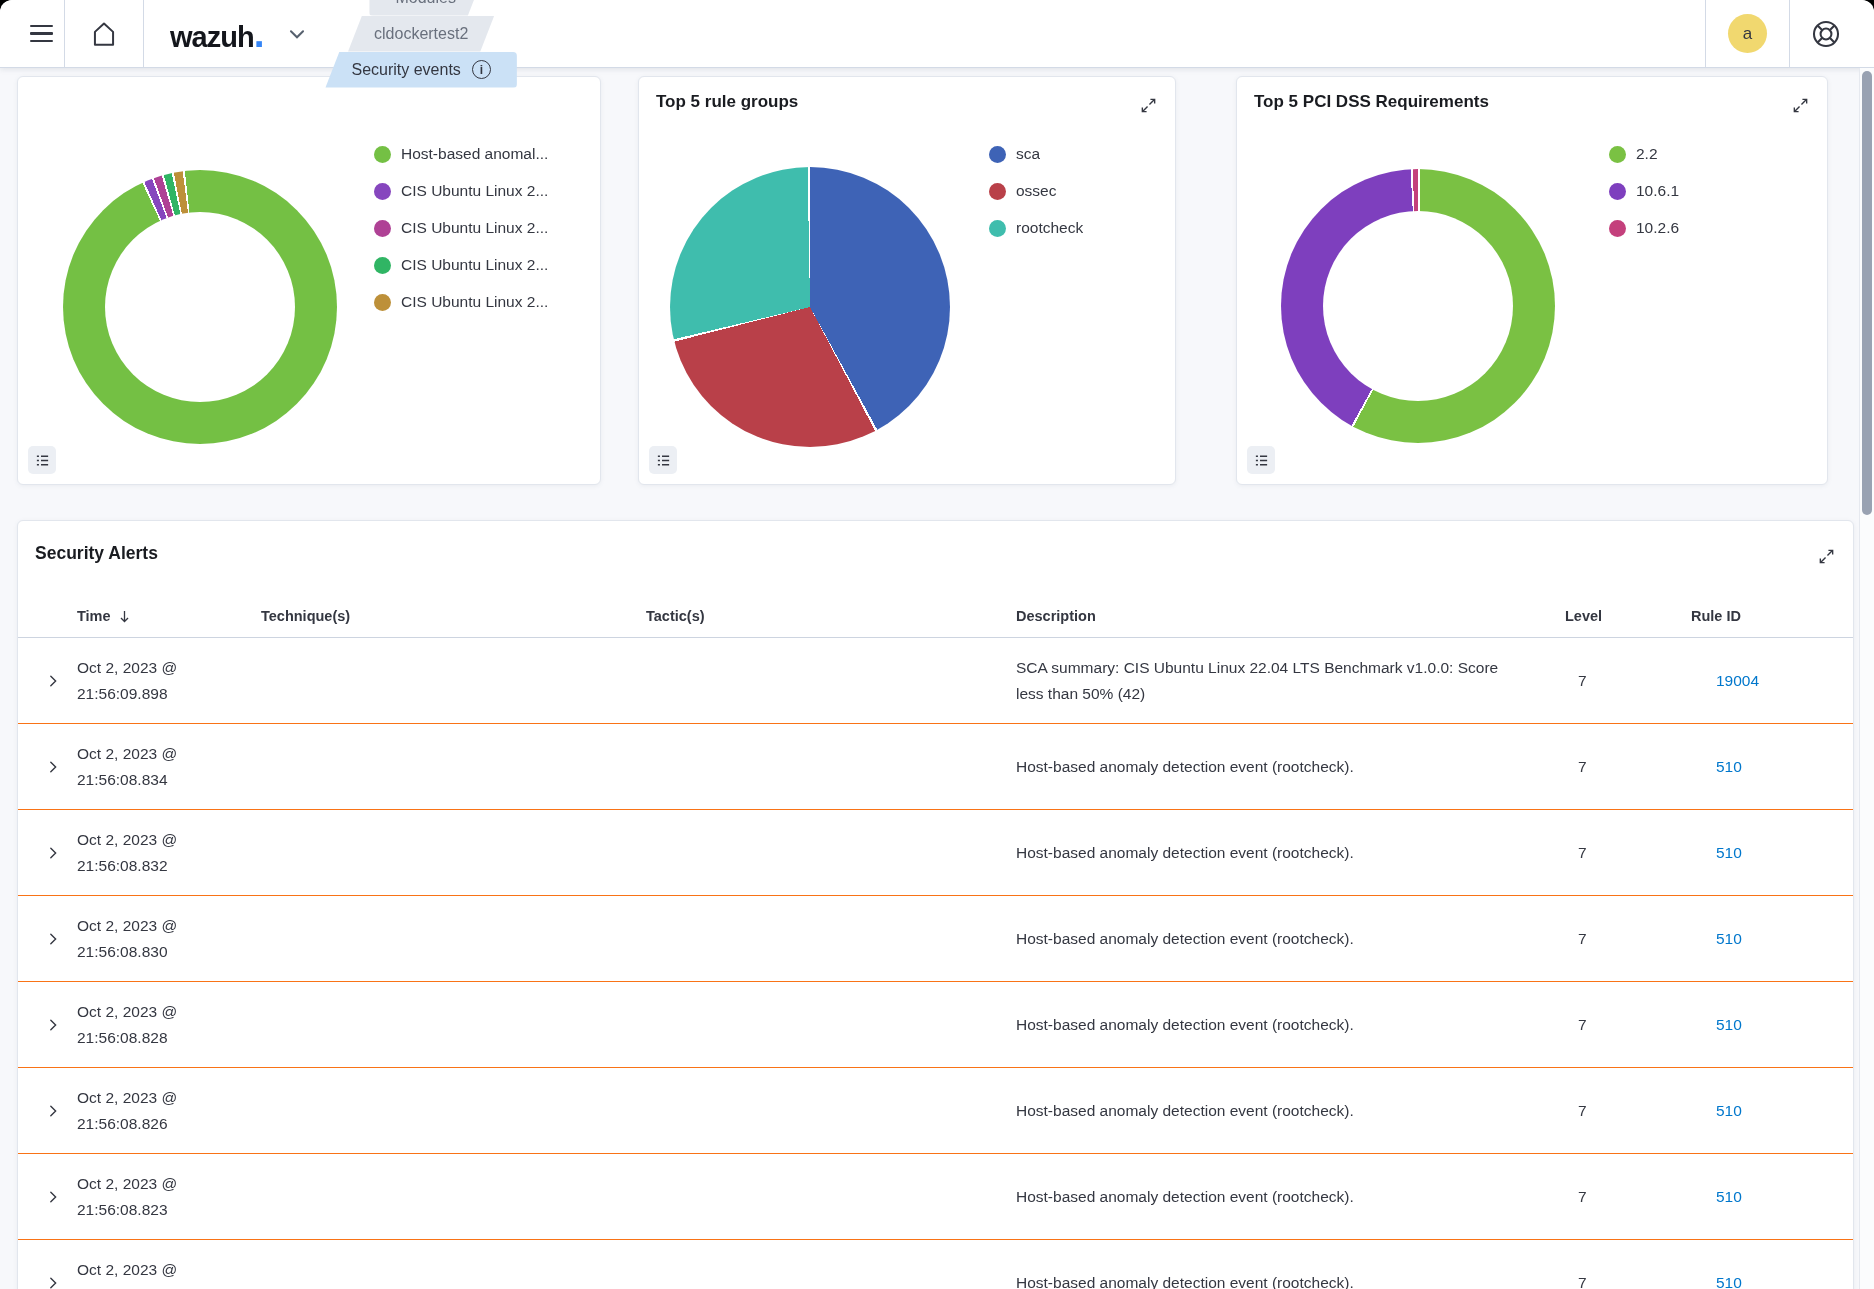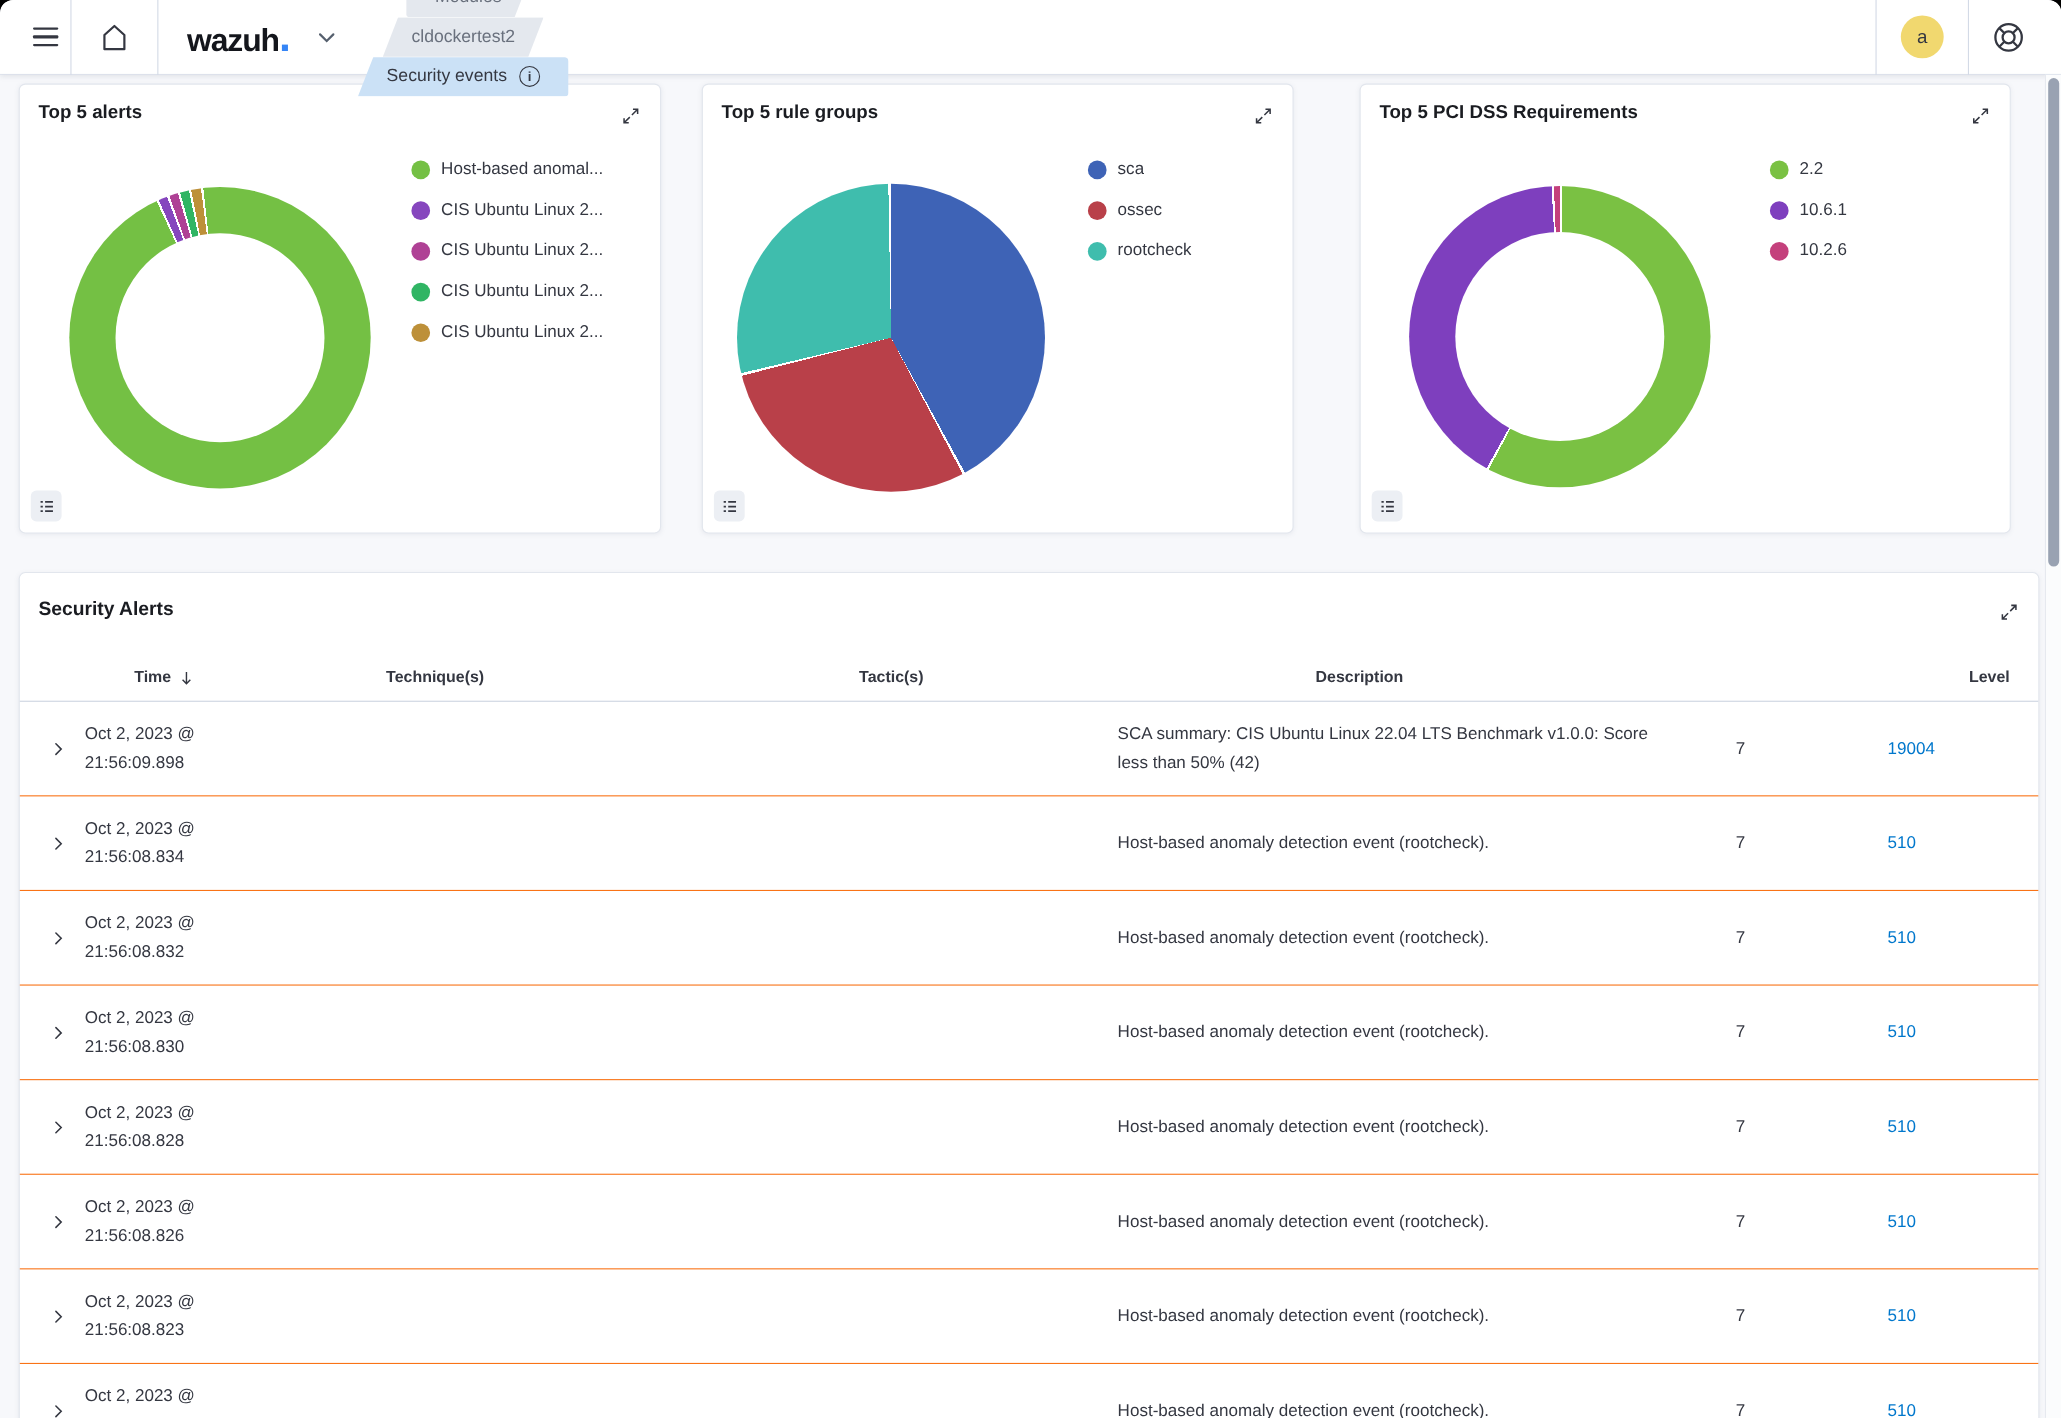--- a/index.html
+++ b/index.html
@@ -66,21 +66,21 @@
               background:#ECEFF4; border:none; border-radius:5px; cursor:pointer;
               display:flex; align-items:center; justify-content:center; color:#343741; }
 
   
   .alerts-panel { position:absolute; top:520px; left:17px; width:1837px; height:810px;
                   border-radius:6px 6px 0 0; }
   .alerts-head { display:flex; justify-content:space-between; align-items:flex-start; padding:22px 14px 0 17px; }
   .alerts-title { font-size:17.5px; font-weight:700; color:#1a1c21; }
   .tgrid { display:grid; grid-template-columns:36px 184px 385px 370px 549px 126px auto;
            padding-left:23px; align-items:center; }
-  .thead { margin-top:26px; height:43px; border-bottom:1px solid #CDD4E0;gap:45px; }
+  .thead { margin-top:26px; height:43px; border-bottom:1px solid #CDD4E0; }
   .th { font-size:14.5px; font-weight:700; color:#343741; display:flex; align-items:center; cursor:pointer; }
   .th .sort-svg { margin-left:7px; }
   .tr { height:86px; border-bottom:1px solid #f97316; }
   .td { font-size:15.5px; color:#343741; }
   .row-expand { background:none; border:none; cursor:pointer; color:#343741; width:24px; height:24px;
                 display:flex; align-items:center; justify-content:center; }
   .td-time .t1, .td-time .t2 { line-height:26px; }
   .td-desc { max-width:505px; line-height:26px; padding-right:20px; }
   .td-level { padding-left:13px; }
   .td-rule { padding-left:25px; }
@@ -141,28 +141,20 @@
           <circle cx="8" cy="8" r="6.4"></circle>
           <circle cx="8" cy="8" r="2.9"></circle>
           <path d="M3.5 3.5l2.4 2.4M12.5 3.5 10.1 5.9M3.5 12.5l2.4-2.4M12.5 12.5 10.1 10.1"></path>
         </svg>
       </button>
     </div>
   </header>
 
   <section class="charts-row" id="charts-row">
     <article class="panel chart-panel">
-      <div class="panel-head">
-        <h2 class="panel-title">Top 5 alerts</h2>
-        <button class="icon-btn expand-btn">
-          <svg width="17" height="17" viewBox="0 0 16 16" fill="none" stroke="currentColor" stroke-width="1.3">
-            <path d="M9.8 2.2H13.8V6.2M13.8 2.2 8.9 7.1M6.2 13.8H2.2V9.8M2.2 13.8 7.1 8.9"></path>
-          </svg>
-        </button>
-      </div>
       <div class="pie donut" style="background: conic-gradient(from -24deg, rgb(134, 70, 190) 0deg, rgb(134, 70, 190) 3.42deg, rgb(255, 255, 255) 3.42deg, rgb(255, 255, 255) 4.32deg, rgb(175, 65, 149) 4.32deg, rgb(175, 65, 149) 7.74deg, rgb(255, 255, 255) 7.74deg, rgb(255, 255, 255) 8.64deg, rgb(48, 181, 100) 8.64deg, rgb(48, 181, 100) 12.06deg, rgb(255, 255, 255) 12.06deg, rgb(255, 255, 255) 12.96deg, rgb(189, 144, 57) 12.96deg, rgb(189, 144, 57) 16.74deg, rgb(255, 255, 255) 16.74deg, rgb(255, 255, 255) 17.64deg, rgb(116, 192, 68) 17.64deg, rgb(116, 192, 68) 359.1deg, rgb(255, 255, 255) 359.1deg, rgb(255, 255, 255) 360deg);">
           <div class="hole"></div>
         </div>
       <ul class="legend">
           <li>
             <span class="dot" style="background: rgb(116, 192, 68);"></span>
             <span class="lbl">Host-based anomal...</span>
           </li>
           <li>
             <span class="dot" style="background: rgb(134, 70, 190);"></span>

